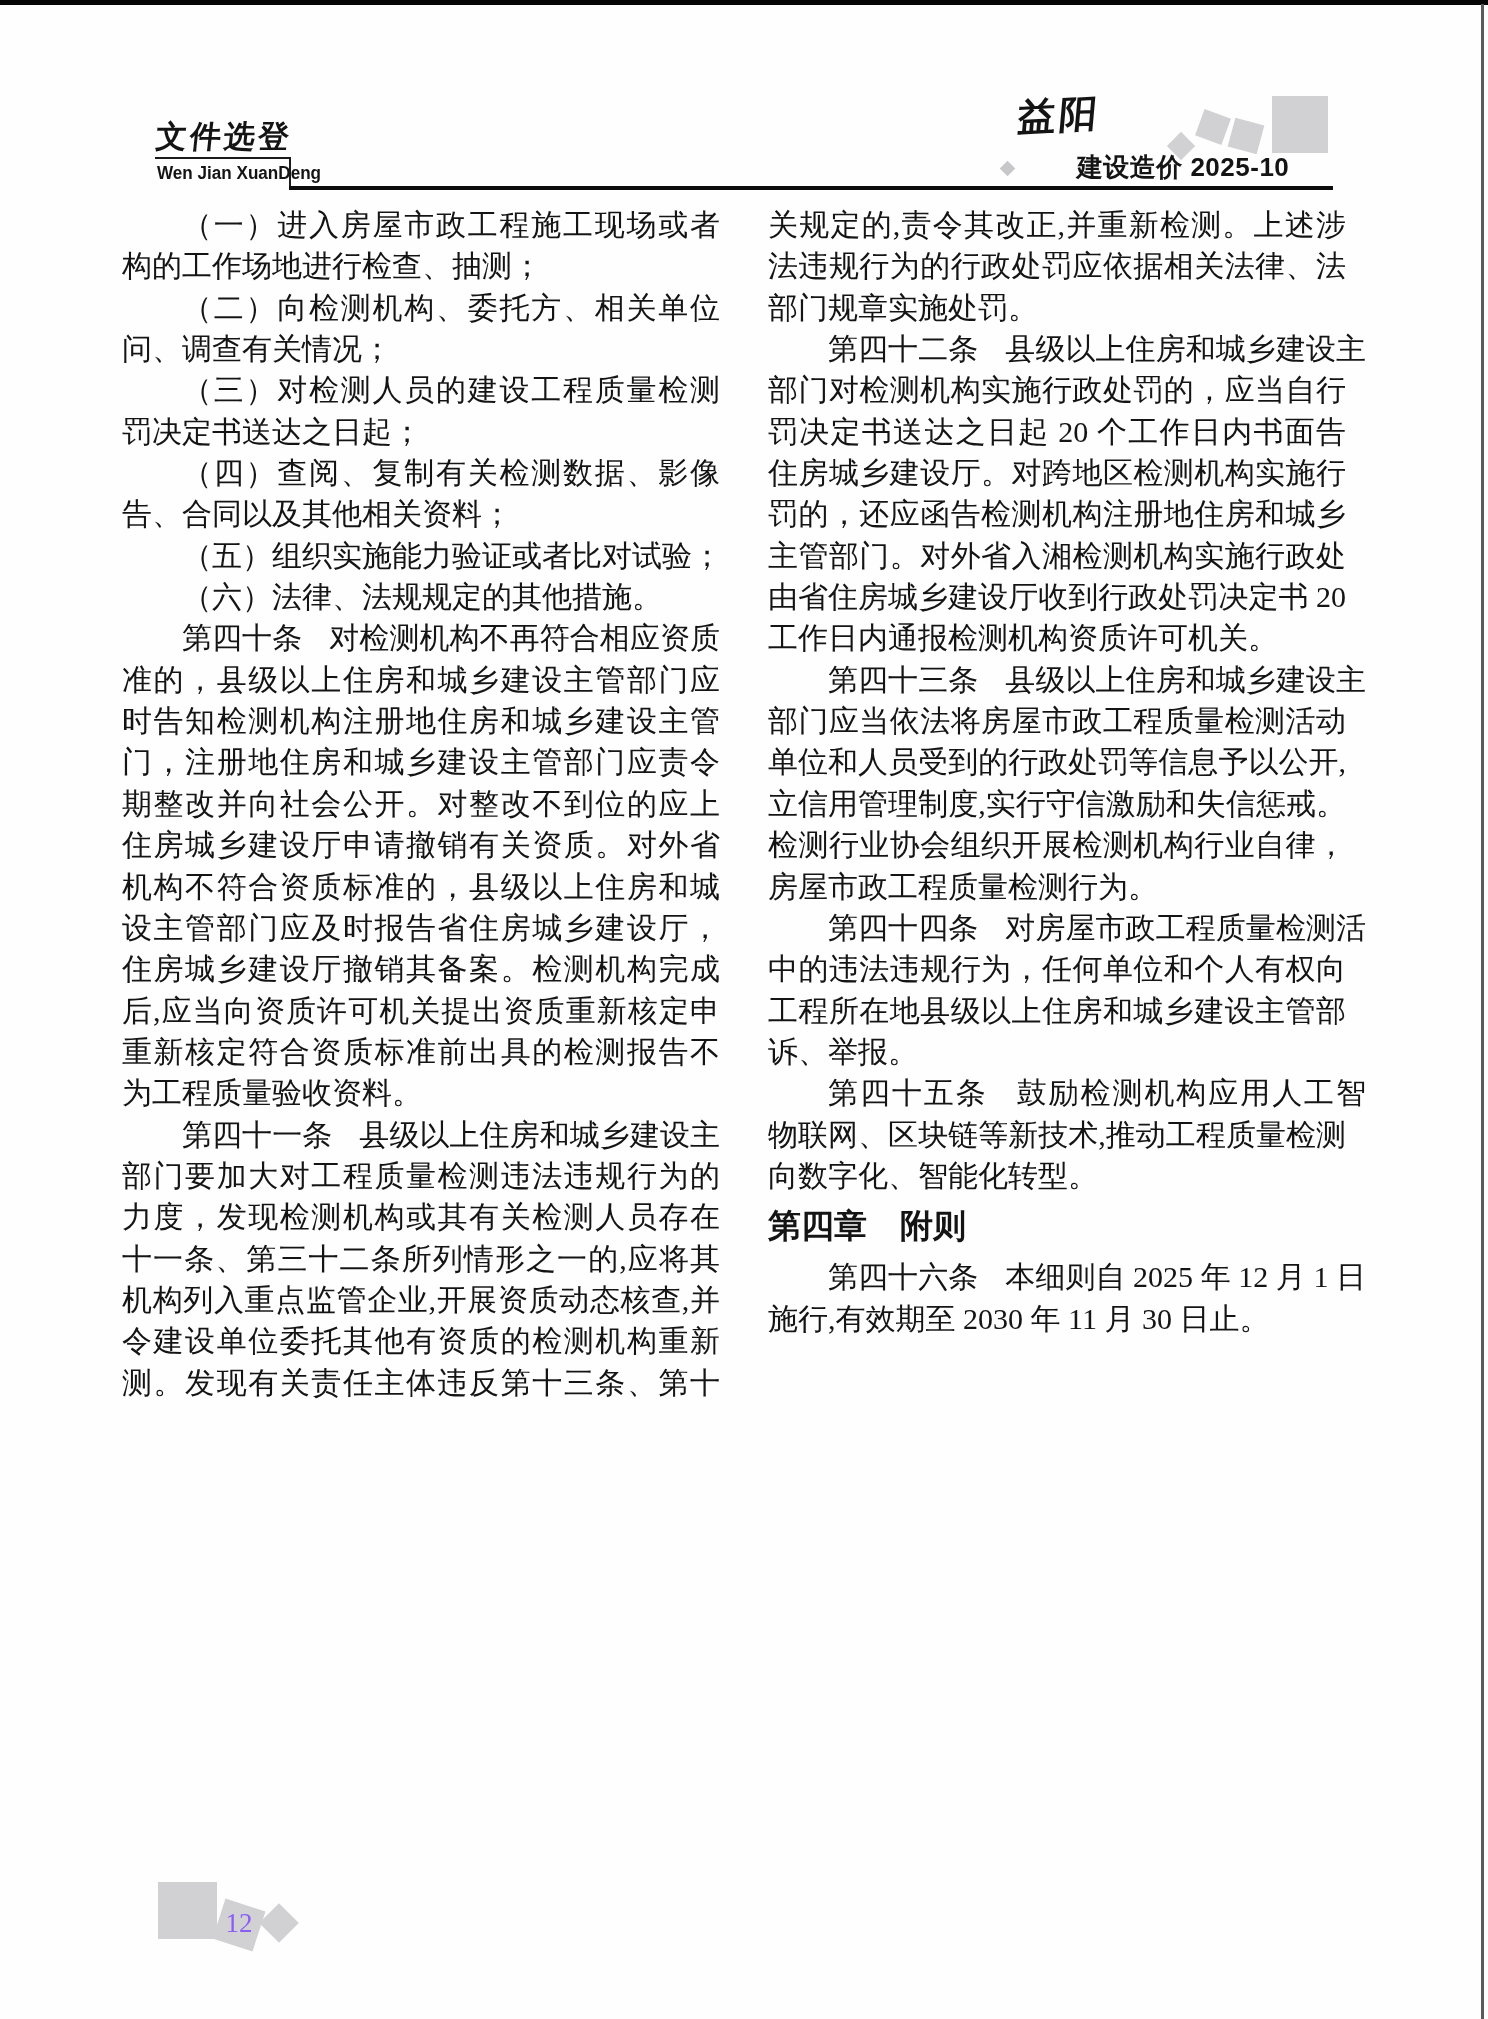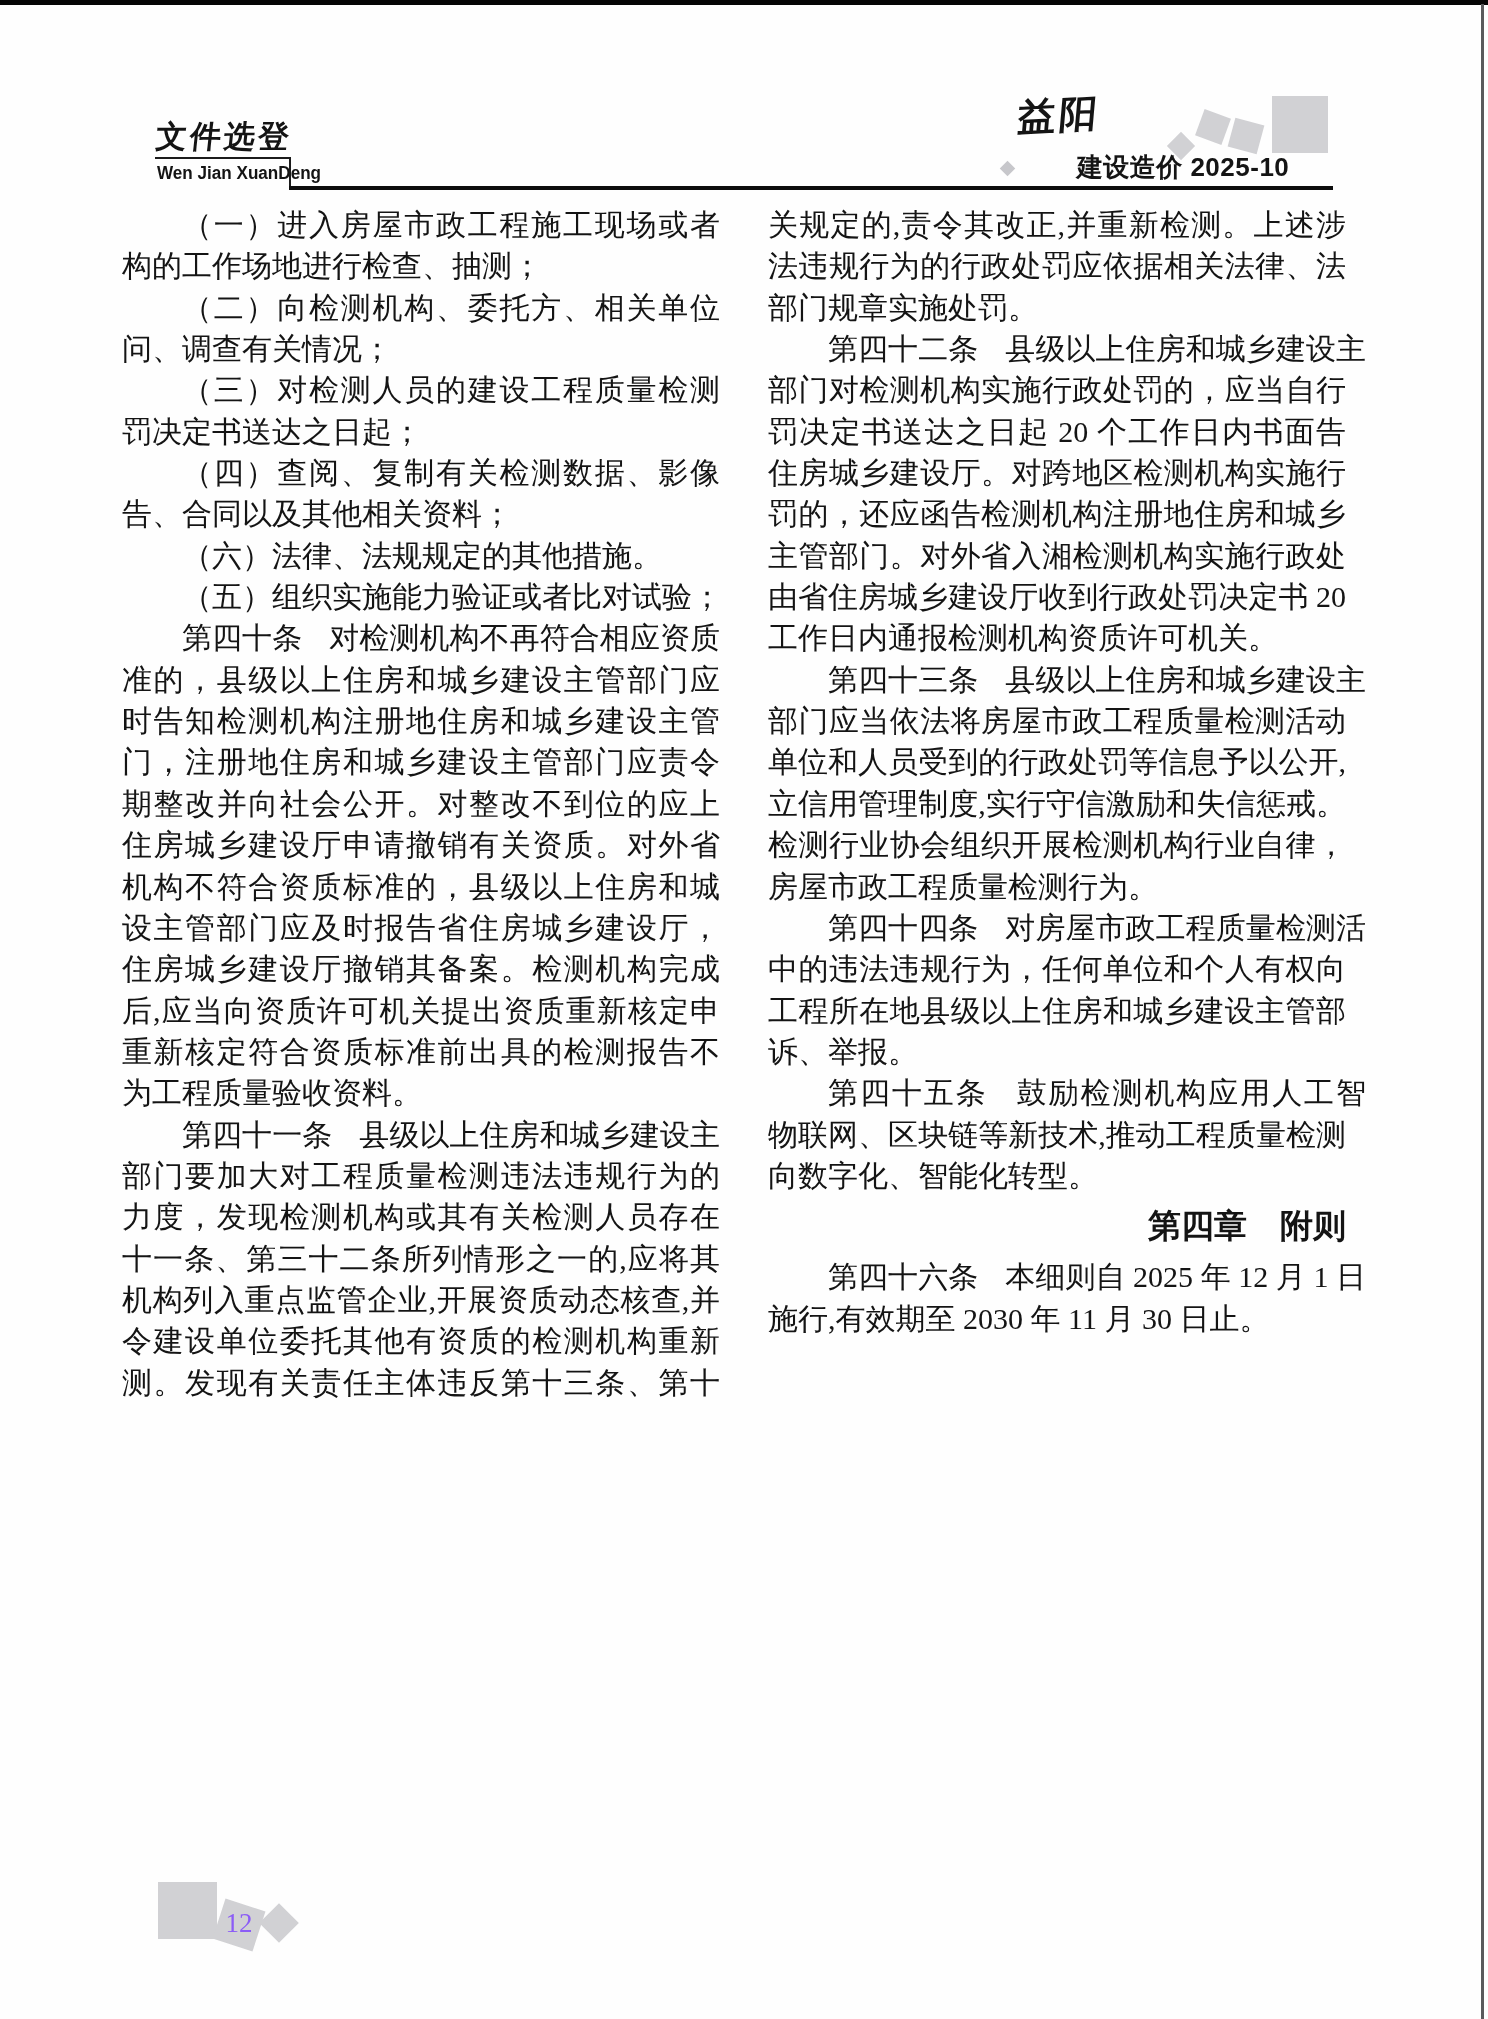--- a/index.html
+++ b/index.html
@@ -31,21 +31,21 @@
   .col{position:absolute;top:204px;}
   .col.left{left:122px;width:598px;}
   .col.right{left:768px;width:578px;}
   .tline{height:41.35px;line-height:41.35px;font-size:30px;white-space:nowrap;
          text-justify:inter-character;}
   .tline.fill{white-space:normal;text-align:justify;text-align-last:justify;overflow:hidden;}
   .tline.ind{padding-left:60px;}
   .tline.fill.ind{width:538px;}
   .art{font-family:"Liberation Sans","DejaVu Sans",sans-serif;font-weight:normal;}
   .artgap{display:inline-block;width:27px;}
-  .chapter{height:60px;line-height:60px;text-align:right;font-family:"Liberation Sans","DejaVu Sans",sans-serif;
+  .chapter{height:60px;line-height:60px;text-align:left;font-family:"Liberation Sans","DejaVu Sans",sans-serif;
            font-size:33px;font-weight:bold;}
   .chapter .gap{display:inline-block;width:33px;}
 
   
   .pagenum{position:absolute;left:217px;top:1901px;width:44px;height:44px;text-align:center;
            line-height:44px;font-size:27px;color:#8b5cf6;z-index:2;}
 </style>
 </head>
 <body>
 
@@ -71,22 +71,22 @@
 
   <div class="col left" id="col-left">
       <div class="tline ind fill">（一）进入房屋市政工程施工现场或者检测机</div>
       <div class="tline">构的工作场地进行检查、抽测；</div>
       <div class="tline ind fill">（二）向检测机构、委托方、相关单位和人员询</div>
       <div class="tline">问、调查有关情况；</div>
       <div class="tline ind fill">（三）对检测人员的建设工程质量检测知识和</div>
       <div class="tline">罚决定书送达之日起；</div>
       <div class="tline ind fill">（四）查阅、复制有关检测数据、影像资料、报</div>
       <div class="tline">告、合同以及其他相关资料；</div>
+      <div class="tline ind">（五）组织实施能力验证或者比对试验；</div>
       <div class="tline ind">（六）法律、法规规定的其他措施。</div>
-      <div class="tline ind">（五）组织实施能力验证或者比对试验；</div>
       <div class="tline ind fill"><span class="art">第四十条</span><span class="artgap"></span>对检测机构不再符合相应资质标</div>
       <div class="tline fill">准的，县级以上住房和城乡建设主管部门应当及</div>
       <div class="tline fill">时告知检测机构注册地住房和城乡建设主管部</div>
       <div class="tline fill">门，注册地住房和城乡建设主管部门应责令其限</div>
       <div class="tline fill">期整改并向社会公开。对整改不到位的应上报省</div>
       <div class="tline fill">住房城乡建设厅申请撤销有关资质。对外省检测</div>
       <div class="tline fill">机构不符合资质标准的，县级以上住房和城乡建</div>
       <div class="tline fill">设主管部门应及时报告省住房城乡建设厅，由省</div>
       <div class="tline fill">住房城乡建设厅撤销其备案。检测机构完成整改</div>
       <div class="tline fill">后,应当向资质许可机关提出资质重新核定申请。</div>

